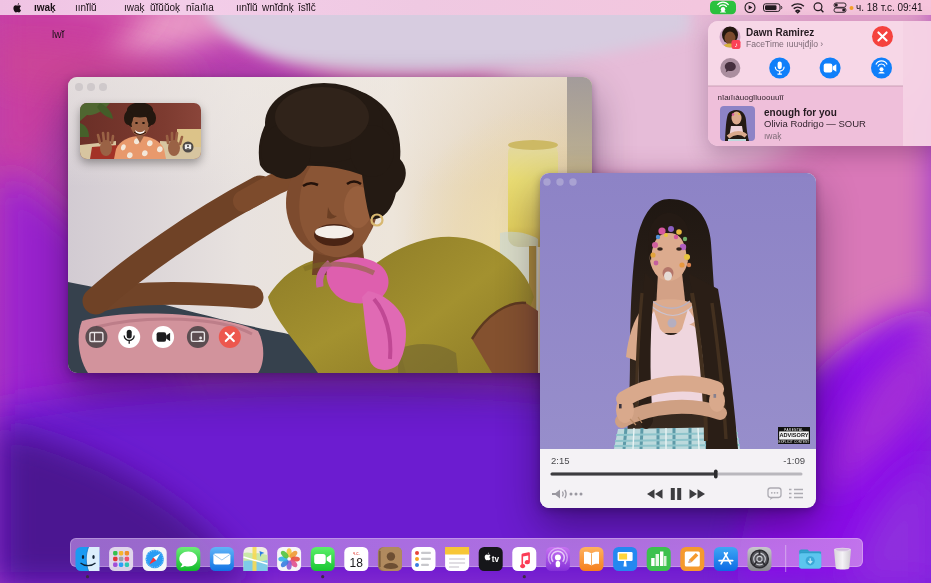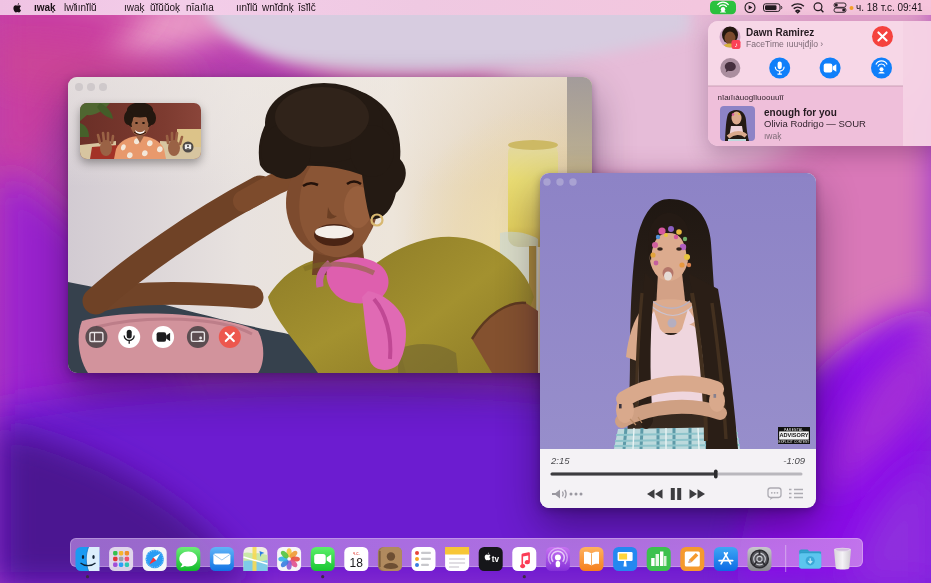--- a/index.html
+++ b/index.html
@@ -73,21 +73,21 @@
 
   <path d="M931,460 C890,490 860,530 850,583 L931,583 Z" fill="#8f2ede" filter="url(#blur18)"></path>
 </svg>
 
 <div id="menubar">
   <svg style="position:absolute;left:13px;top:3px;" width="9" height="10" viewBox="0 0 9 10">
     <path d="M4.7,2.2 C4.6,1.2 5.3,0.3 6,0 C6.1,0.9 5.6,1.8 4.7,2.2 Z" fill="#1a1016"></path>
     <path d="M6.8,5.3 C6.8,4.3 7.4,3.6 8.1,3.2 C7.6,2.5 6.9,2.2 6.2,2.2 C5.4,2.2 5,2.6 4.5,2.6 C4,2.6 3.5,2.2 2.8,2.2 C1.6,2.2 0.4,3.3 0.4,5.2 C0.4,7.2 1.8,9.4 2.8,9.4 C3.3,9.4 3.7,9 4.4,9 C5.1,9 5.4,9.4 6,9.4 C6.8,9.4 7.6,8.2 8,7.2 C7.3,6.9 6.8,6.2 6.8,5.3 Z" fill="#1a1016"></path>
   </svg>
   <span class="mi" style="left:34px;font-weight:bold;">ıwaķ</span>
-  <span class="mi" style="left:64px;">lwĭ</span>
+  <span class="mi" style="left:52px;margin-top:27px;">lwĭ</span>
   <span class="mi" style="left:75px;">ıınĭlŭ</span>
   <span class="mi" style="left:124px;">ıwaķ</span>
   <span class="mi" style="left:150px;text-align:right;">ŭĭŭŭοķ</span>
   <span class="mi" style="left:186px;">nīaıĭıa</span>
   <span class="mi" style="left:236px;">ıınĭlŭ</span>
   <span class="mi" style="left:262px;">wnĭđnķ</span>
   <span class="mi" style="left:298px;">īsĭlč</span>
 
   <svg style="position:absolute;right:0;top:0;" width="230" height="15" viewBox="0 0 230 15">
 
@@ -376,21 +376,21 @@
     <text x="254" y="264.4" font-size="5.6" font-weight="bold" fill="#111" text-anchor="middle" font-family="Liberation Sans">ADVISORY</text>
     <rect x="238" y="266.6" width="32" height="4.4" fill="#111"></rect>
     <text x="254" y="270.2" font-size="2.9" fill="#fff" text-anchor="middle" font-family="Liberation Sans" letter-spacing=".2">EXPLICIT CONTENT</text>
   </g>
 
   <circle cx="7" cy="9" r="3.7" fill="#a9a2d2"></circle>
   <circle cx="20" cy="9" r="3.7" fill="#a9a2d2"></circle>
   <circle cx="33" cy="9" r="3.7" fill="#a9a2d2"></circle>
 </svg>
 
-<div style="position:absolute;left:0;top:276px;width:249px;height:59px;background:#f4f2f5;font-style:italic;">
+<div style="position:absolute;left:0;top:276px;width:249px;height:59px;background:#f4f2f5;">
   <svg width="276" height="59" viewBox="0 0 276 59">
     <text x="11" y="15" font-size="9.5" fill="#4a4a4e" font-family="Liberation Sans">2:15</text>
     <text x="265" y="15" font-size="9.5" fill="#4a4a4e" text-anchor="end" font-family="Liberation Sans">-1:09</text>
     <line x1="12" y1="25" x2="261" y2="25" stroke="#b9b7bd" stroke-width="3" stroke-linecap="round"></line>
     <line x1="12" y1="25" x2="175" y2="25" stroke="#3c3c3f" stroke-width="3" stroke-linecap="round"></line>
     <rect x="174" y="20.5" width="3.6" height="9" rx="1.8" fill="#2b2b2e"></rect>
 
     <path d="M12,44 L15.5,44 L20,40.5 L20,49.5 L15.5,46 L12,46 Z" fill="#9a98a0"></path>
     <path d="M22.5,42.5 a5,5 0 0 1 0,5 M24.8,40.8 a8,8 0 0 1 0,8.4" stroke="#9a98a0" stroke-width="1.3" fill="none"></path>
     <circle cx="31" cy="45" r="1.5" fill="#9a98a0"></circle>

